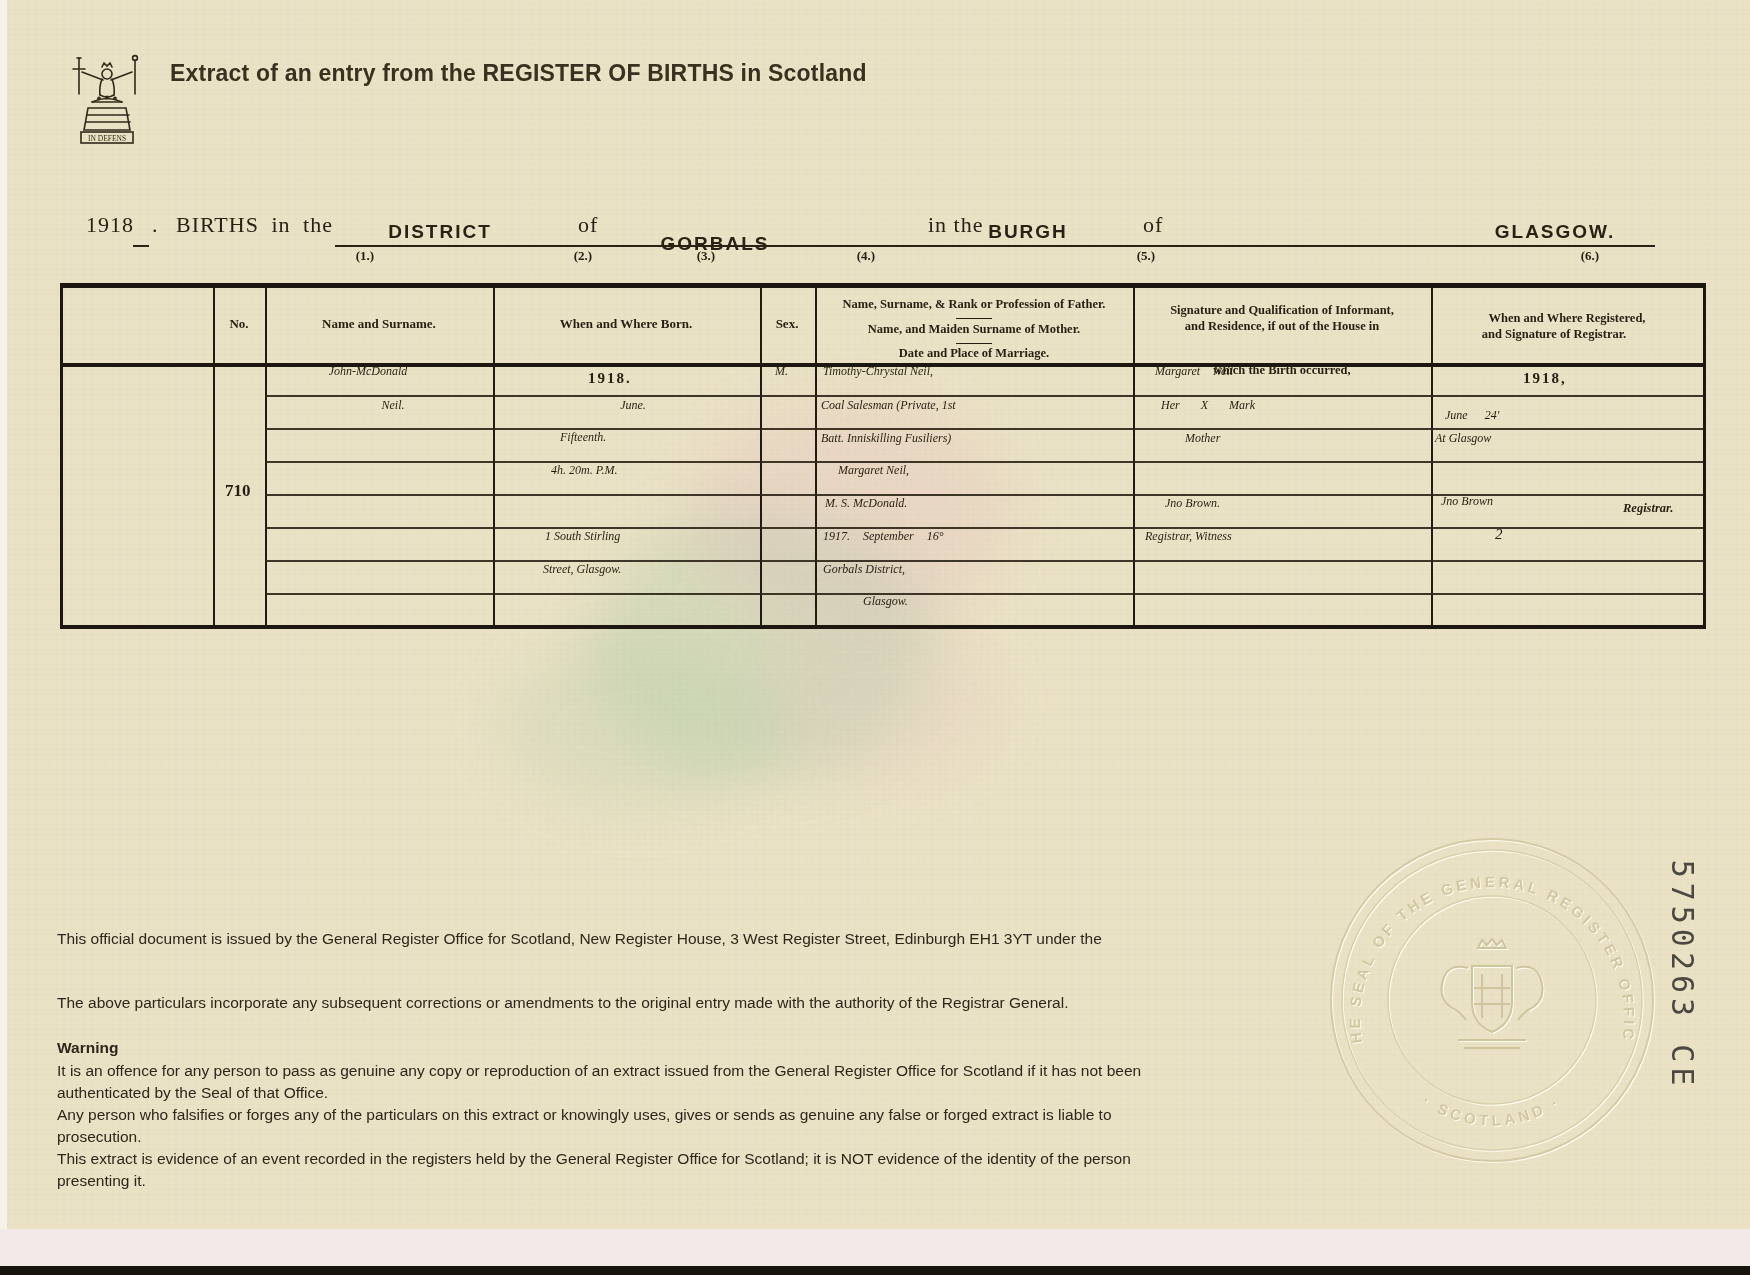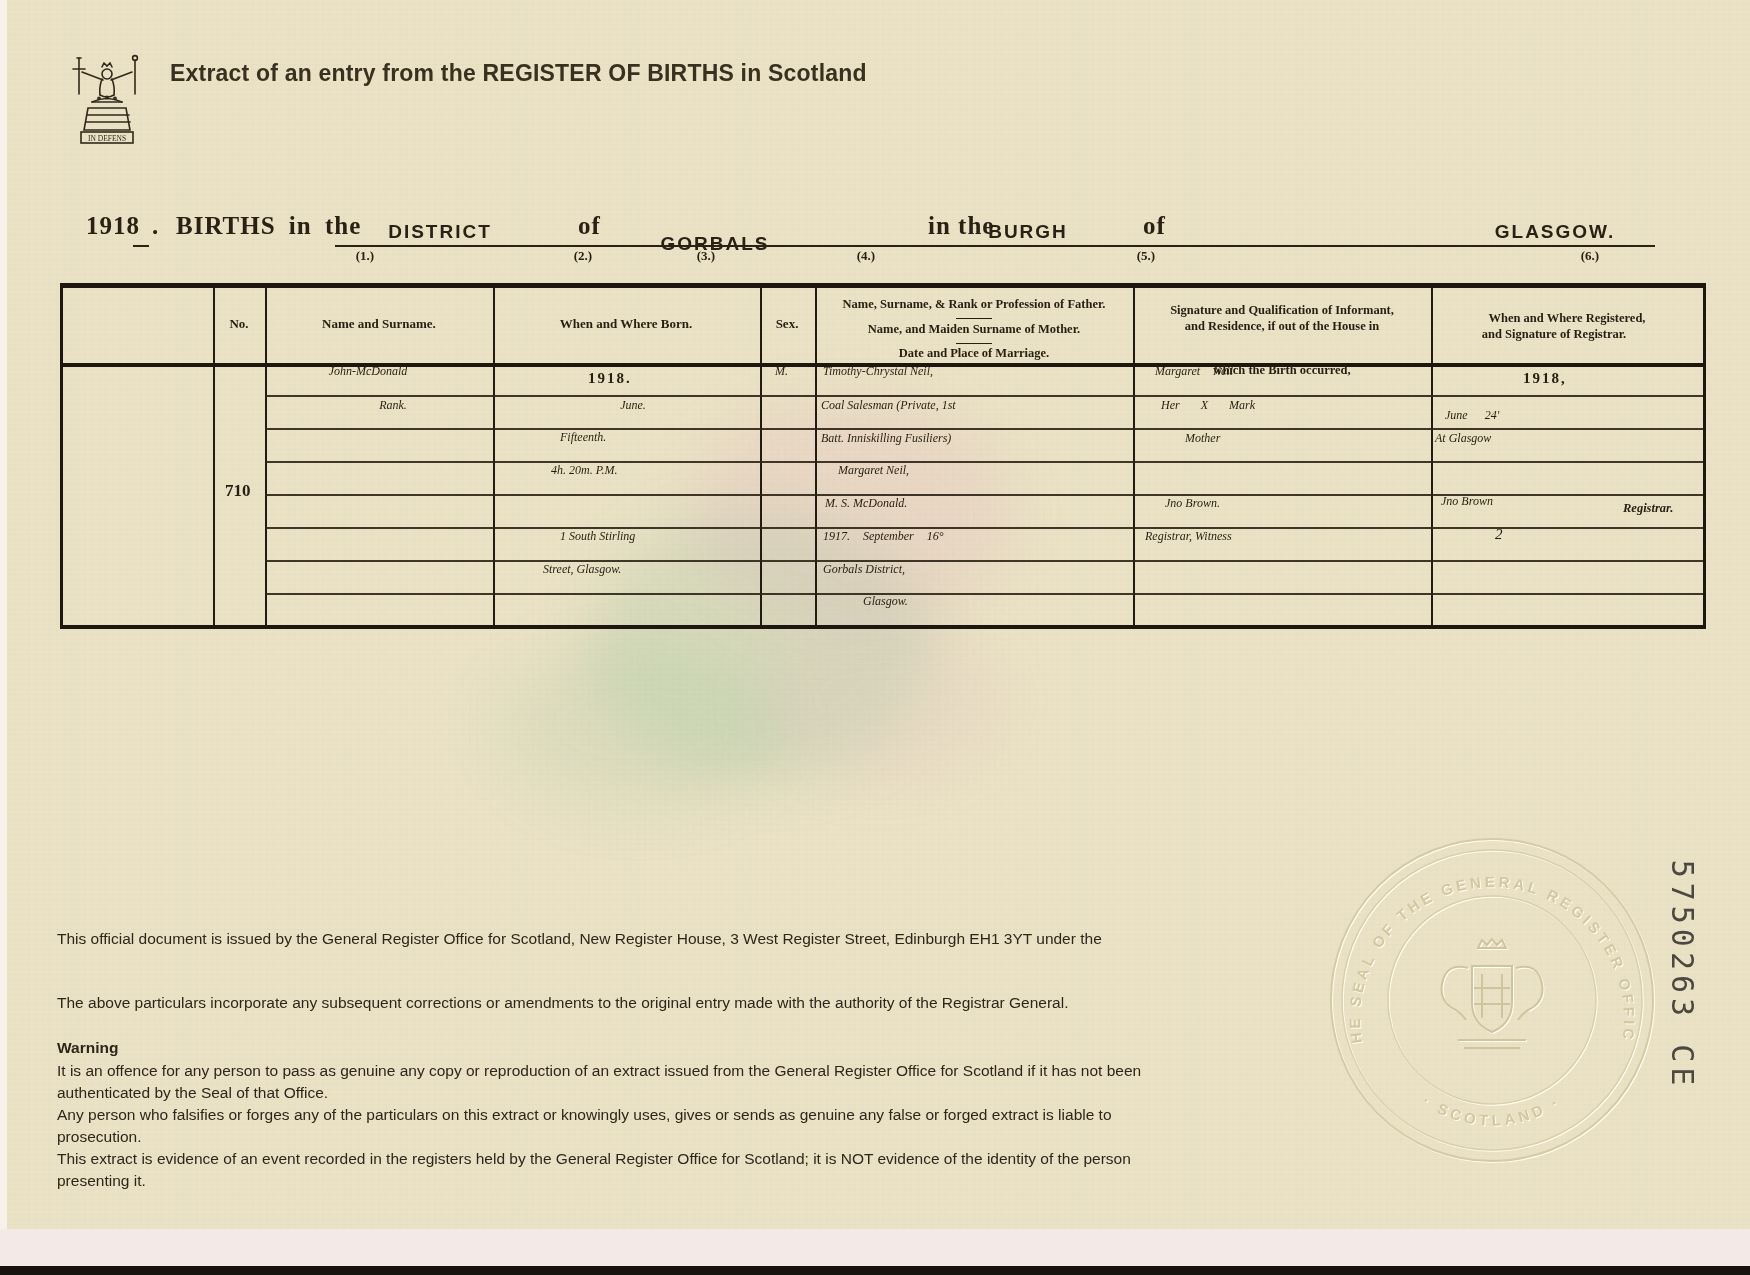--- a/index.html
+++ b/index.html
@@ -20,21 +20,21 @@
   .edge-left{position:absolute;left:0;top:0;width:7px;height:1232px;background:#f8f1ea;}
   .edge-bottom-pink{position:absolute;left:0;top:1229px;width:1750px;height:37px;background:#f3e9e6;}
   .edge-bottom-dark{position:absolute;left:0;top:1266px;width:1750px;height:9px;background:#16140c;}
 
   .title{position:absolute;left:170px;top:60px;font-family:"Liberation Sans",sans-serif;
     font-size:23px;font-weight:bold;color:#39301f;letter-spacing:.2px;}
   .crest{position:absolute;left:66px;top:52px;}
 
   
   .hl{position:absolute;color:#2a2114;}
-  .hl-serif{font-family:"Liberation Serif",serif;font-weight:bold;font-size:25px;letter-spacing:1px;}
+  .hl-serif{font-family:"Liberation Serif",serif;font-weight:normal;font-size:22px;letter-spacing:1px;}
   .hl-typed{font-family:"Liberation Sans",sans-serif;font-weight:600;font-size:19px;letter-spacing:2px;transform:translateX(-50%);}
   .underline-main{position:absolute;left:335px;top:245px;width:1320px;height:2px;background:#2b2215;}
   .underline-year{position:absolute;left:133px;top:245px;width:16px;height:2px;background:#2b2215;}
   .colref{position:absolute;top:248px;font-size:13px;font-weight:bold;color:#2a2114;transform:translateX(-50%);font-family:"Liberation Serif",serif;}
 
   
   .reg-table{position:absolute;left:60px;top:283px;width:1640px;height:337px;
     border:solid #1d1710;border-width:5px 3px 4px 3px;box-sizing:content-box;}
   .vline{position:absolute;top:0;width:2px;height:337px;background:#221b11;}
   .hdr-sep{position:absolute;left:0;top:75px;width:1640px;height:4px;background:#1d1710;}
@@ -152,27 +152,27 @@
     <span class="th small" style="left:911px;top:58px;">Date and Place of Marriage.</span>
     <span class="th small" style="left:1219px;top:15px;">Signature and Qualification of Informant,</span>
     <span class="th small" style="left:1219px;top:31px;">and Residence, if out of the House in</span>
     <span class="th small" style="left:1219px;top:47px;margin-top:28px;">which the Birth occurred,</span>
     <span class="th small" style="left:1504px;top:23px;">When and Where Registered,</span>
     <span class="th small" style="left:1491px;top:39px;text-align:center;">and Signature of Registrar.</span>
 
     <span class="no-cell" style="left:162px;top:193px;">710</span>
 
     <span class="hw ctr" style="left:305px;top:76px;">John-McDonald</span>
-    <span class="hw ctr" style="left:330px;top:110px;">Rank.</span>
+    <span class="hw ctr" style="left:330px;top:110px;">Neil.</span>
 
     <span class="printed" style="left:525px;top:82px;">1918.</span>
     <span class="hw ctr" style="left:570px;top:110px;">June.</span>
     <span class="hw" style="left:497px;top:142px;">Fifteenth.</span>
     <span class="hw" style="left:488px;top:175px;">4h. 20m. P.M.</span>
-    <span class="hw" style="left:482px;top:241px;margin-left:15px;">1 South Stirling</span>
+    <span class="hw" style="left:482px;top:241px;">1 South Stirling</span>
     <span class="hw" style="left:480px;top:274px;">Street, Glasgow.</span>
 
     <span class="hw" style="left:712px;top:76px;">M.</span>
 
     <span class="hw" style="left:760px;top:76px;">Timothy-Chrystal Neil,</span>
     <span class="hw" style="left:758px;top:110px;">Coal Salesman (Private, 1st</span>
     <span class="hw" style="left:758px;top:143px;">Batt. Inniskilling Fusiliers)</span>
     <span class="hw" style="left:775px;top:175px;">Margaret Neil,</span>
     <span class="hw" style="left:762px;top:208px;">M. S. McDonald.</span>
     <span class="hw" style="left:760px;top:241px;word-spacing:10px;">1917. September 16°</span>

